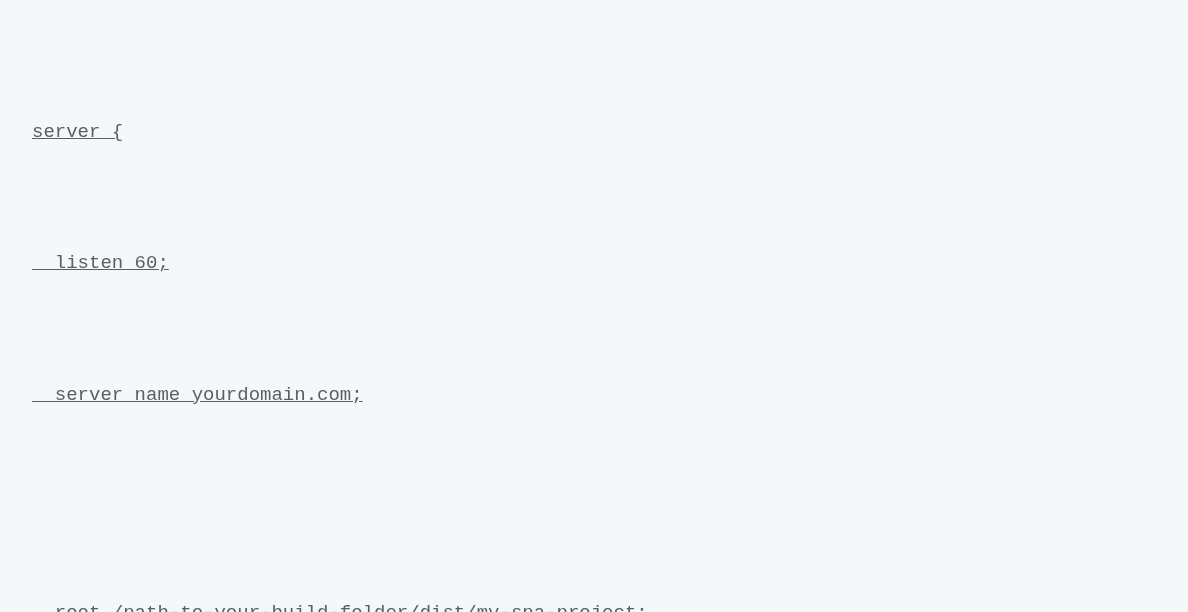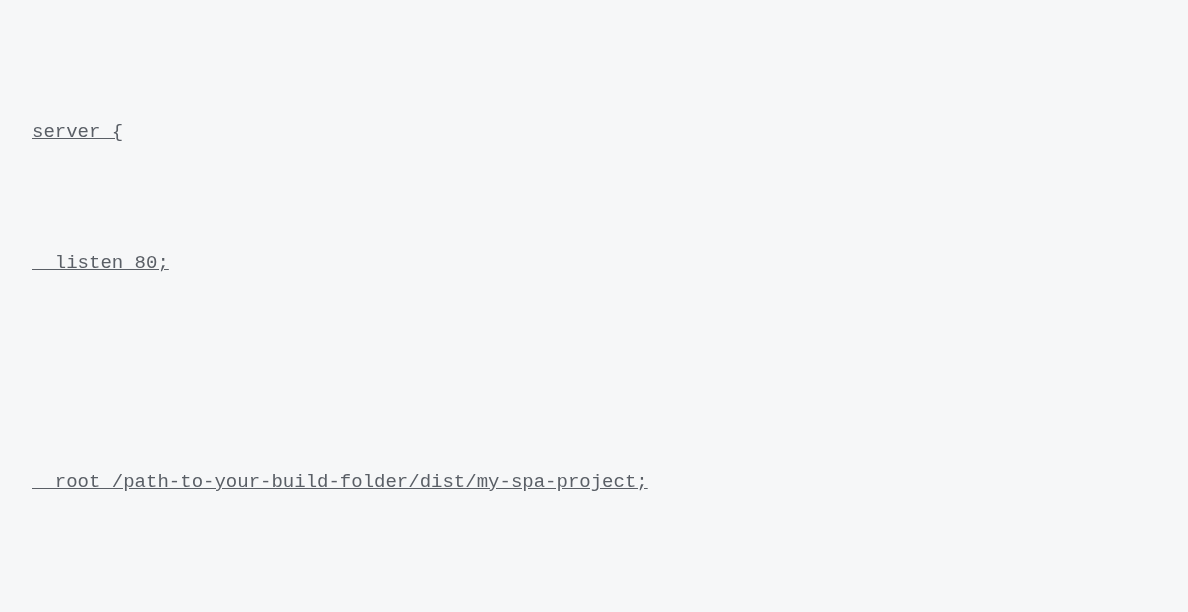--- a/index.html
+++ b/index.html
@@ -24,21 +24,22 @@
     .code-line {
       display: block;
       text-decoration: underline;
     }
   </style>
 </head>
 <body>
 
 <div class="code-block">
   <span class="code-line">server {</span>
-  <span class="code-line">  listen 80;</span>
+  <span class="code-line">  listen 60;</span>
+  <span class="code-line">  server_name yourdomain.com;</span>
   <span class="code-line"></span>
   <span class="code-line">  root /path-to-your-build-folder/dist/my-spa-project;</span>
   <span class="code-line"></span>
   
   <span class="code-line"></span>
   
   
   
   
 </div>

